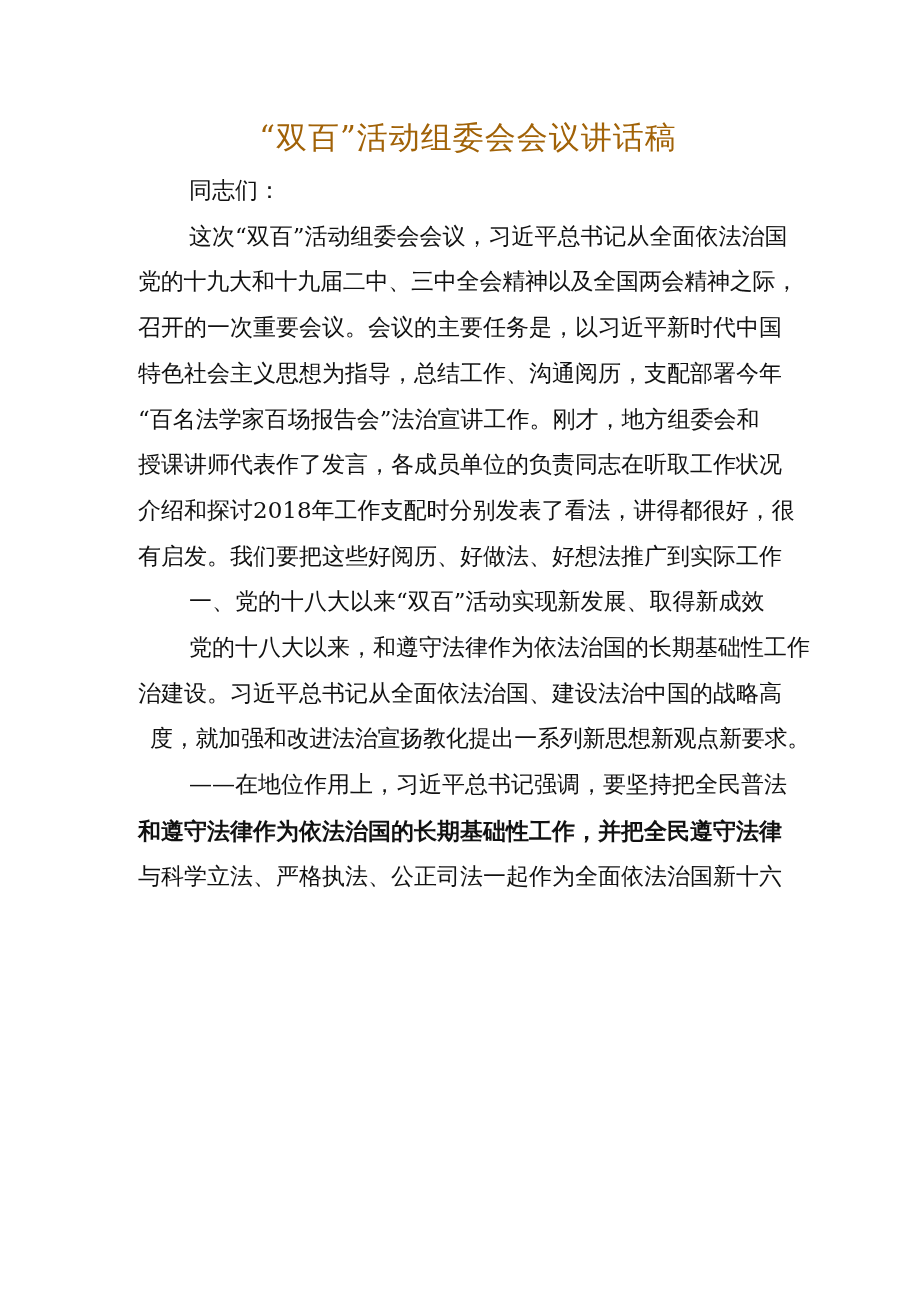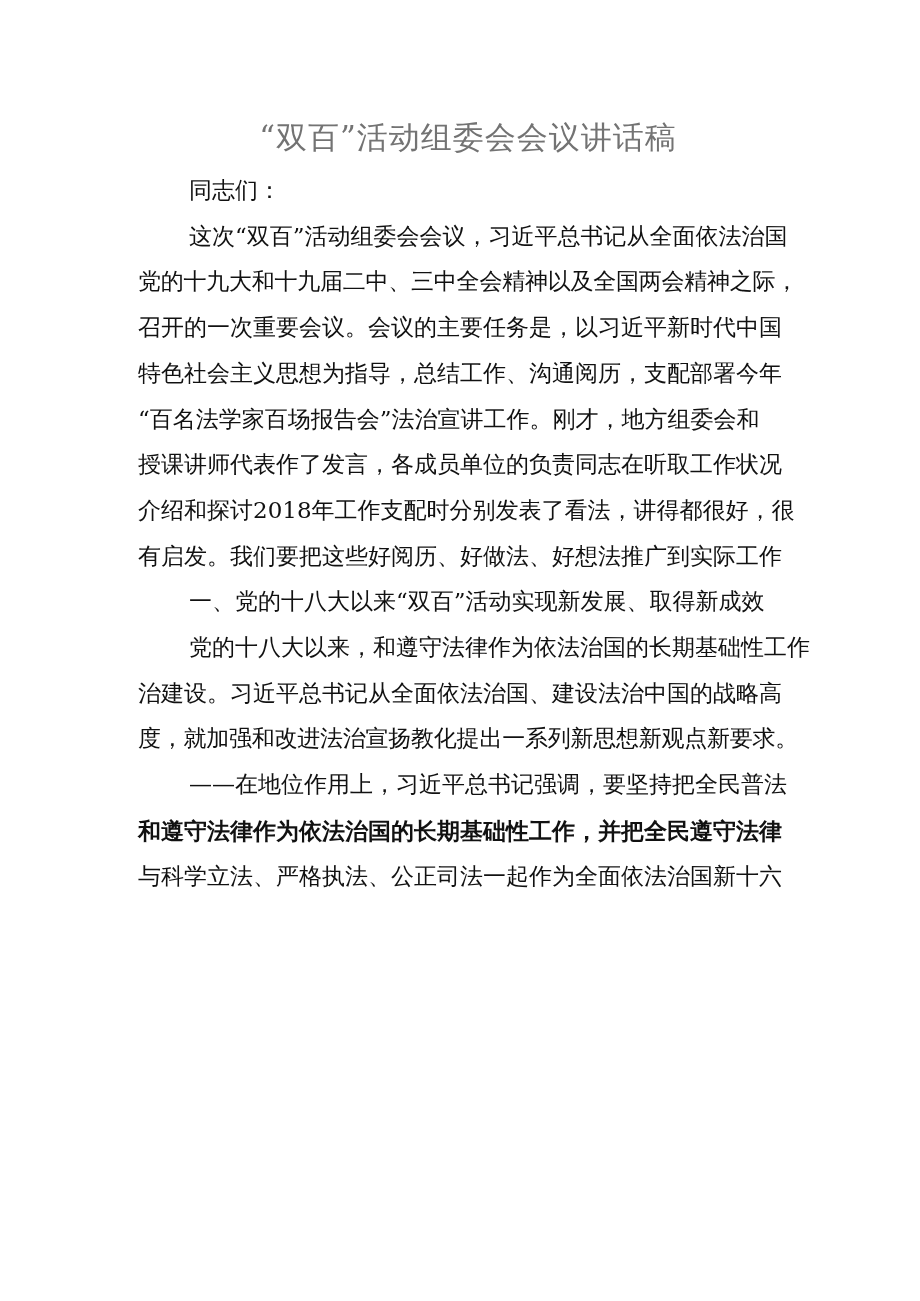--- a/index.html
+++ b/index.html
@@ -1,20 +1,20 @@
 <!DOCTYPE html>
 <html><head>
 <meta charset="utf-8">
 <style>
   html, body { margin: 0; padding: 0; background: #ffffff; }
   body { width: 920px; height: 1301px; position: relative; overflow: hidden;
          font-family: "DejaVu Serif", "Liberation Serif", serif; color: #111; }
   .page { position: absolute; left: 138px; top: 112px; width: 660px; }
   .title { text-align: center; font-size: 31px; line-height: 50px; margin: 0 0 6px 0;
-           letter-spacing: 1px; font-weight: normal; color: #737373; }
+           letter-spacing: 1px; font-weight: normal; color: #a16207; }
   .line { display: block; white-space: nowrap; letter-spacing: 12.4px; }
   .line.indent { padding-left: 51px; }
 </style>
 </head>
 <body>
 
 <div class="page">
   <h1 class="title">“双百”活动组委会会议讲话稿</h1>
 
 
@@ -33,21 +33,21 @@
     <span class="line" style="letter-spacing: 0px;">有启发。我们要把这些好阅历、好做法、好想法推广到实际工作</span>
   </div>
 
   <div>
     <span class="line indent" style="letter-spacing: 0px;">一、党的十八大以来“双百”活动实现新发展、取得新成效</span>
   </div>
 
   <div>
     <span class="line indent" style="letter-spacing: 0px;">党的十八大以来，和遵守法律作为依法治国的长期基础性工作</span>
     <span class="line" style="letter-spacing: 0px;">治建设。习近平总书记从全面依法治国、建设法治中国的战略高</span>
-    <span class="line" style="letter-spacing: -0.241379px;">度，就加强和改进法治宣扬教化提出一系列新思想新观点新要求。</span>
+    <span class="line" style="letter-spacing: -0.241379px; margin-left: 12px;">度，就加强和改进法治宣扬教化提出一系列新思想新观点新要求。</span>
   </div>
 
   <div>
     <span class="line indent" style="letter-spacing: 0px;">——在地位作用上，习近平总书记强调，要坚持把全民普法</span>
     <span class="line" style="letter-spacing: 0px; font-weight: bold;">和遵守法律作为依法治国的长期基础性工作，并把全民遵守法律</span>
     <span class="line" style="letter-spacing: 0px;">与科学立法、严格执法、公正司法一起作为全面依法治国新十六</span>
   </div>
 </div>
 
 <style>

